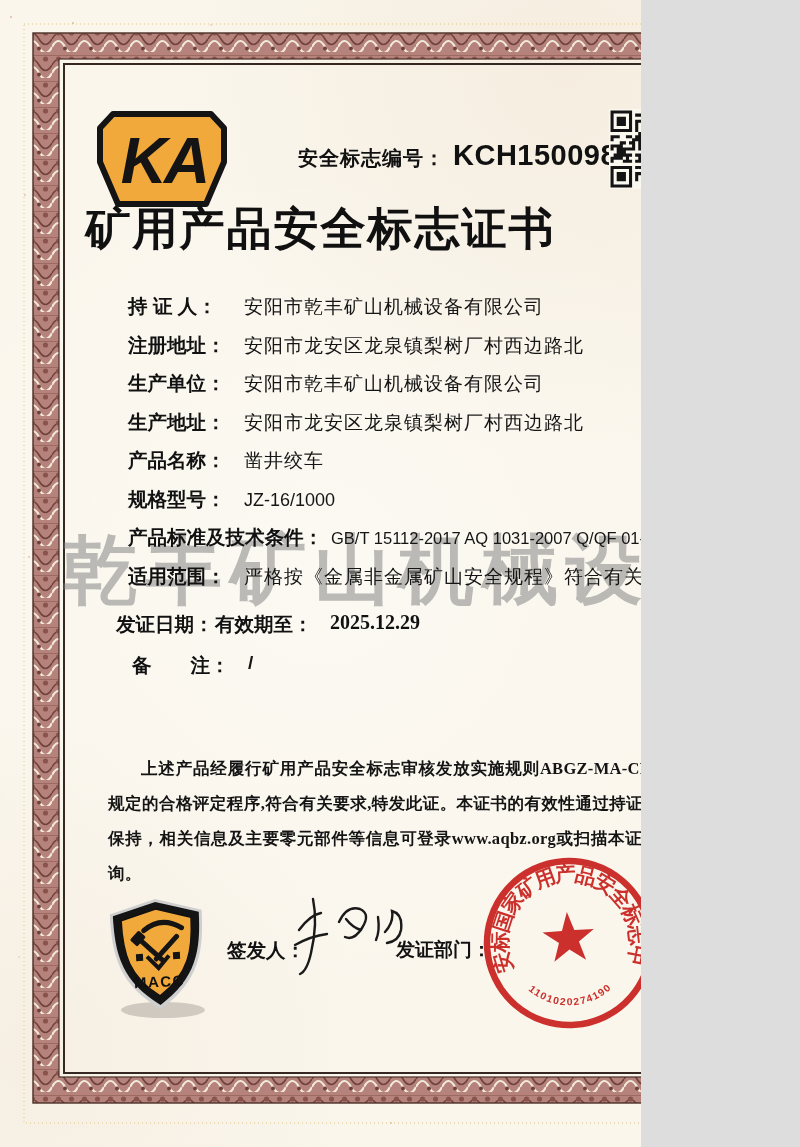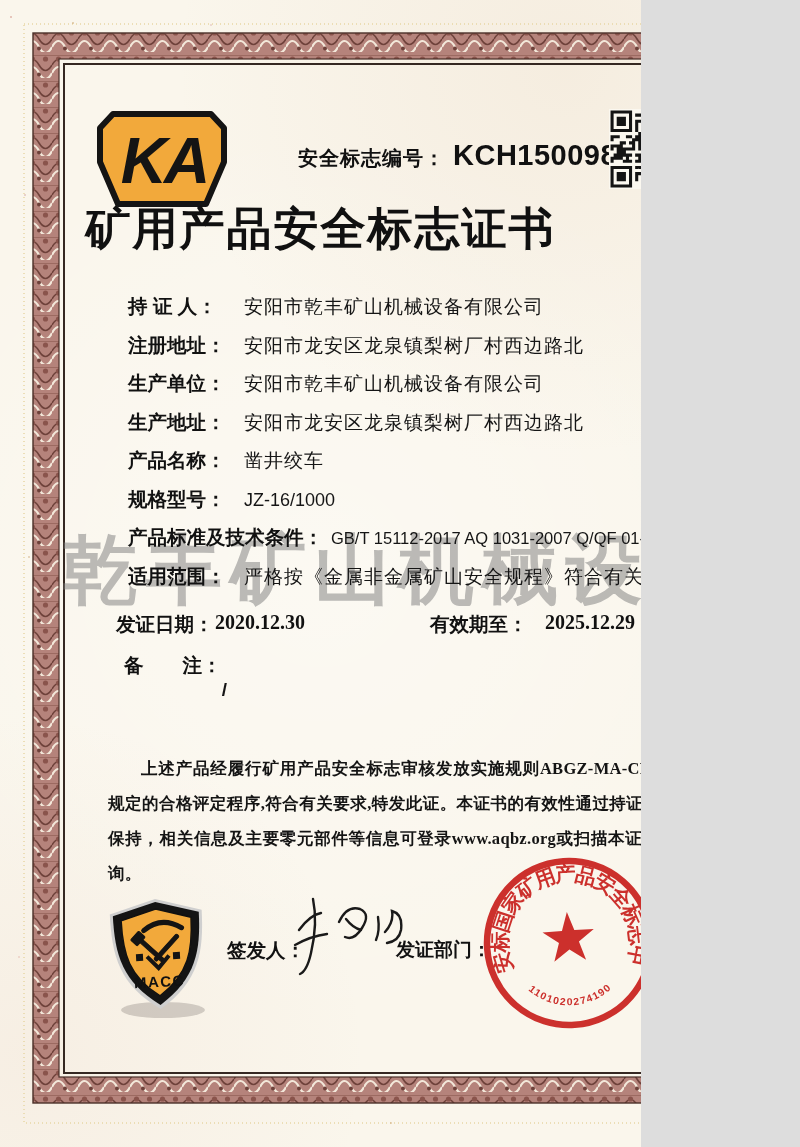--- a/index.html
+++ b/index.html
@@ -29,21 +29,21 @@
   .flabel{width:104px;flex-shrink:0;font-weight:bold;font-size:19.5px;color:#111;white-space:nowrap;}
   .fvalue{margin-left:12px;font-family:"Liberation Serif","DejaVu Serif",serif;font-weight:normal;
     font-size:19px;color:#151515;letter-spacing:1px;white-space:nowrap;}
   .frow.latin .fvalue{font-family:"Liberation Sans","DejaVu Sans",sans-serif;font-size:18px;letter-spacing:0;}
   .frow.wide .flabel{width:auto;}
   .frow.wide .fvalue{margin-left:8px;font-size:16.5px;}
   .dates{left:116px;top:611px;display:flex;align-items:flex-start;}
   .dates .dlabel{font-weight:bold;font-size:19.5px;color:#111;white-space:nowrap;}
   .dates .dvalue{font-family:"Liberation Serif","DejaVu Serif",serif;font-weight:bold;font-size:20px;color:#111;}
   .dates .d1l{width:99px;} .dates .d1v{width:215px;} .dates .d2l{width:115px;}
-  .remark{left:124px;top:652px;display:flex;align-items:flex-end;flex-direction:column;}
+  .remark{left:132px;top:652px;display:flex;align-items:flex-start;}
   .remark .flabel{width:104px;}
   .remark .fvalue{margin-left:12px;font-family:"Liberation Sans",sans-serif;font-weight:bold;font-size:19px;}
   
   .statement{left:97px;top:740px;width:620px;font-family:"Liberation Serif","DejaVu Serif",serif;
     font-weight:bold;font-size:16.5px;line-height:35px;color:#141414;text-align:justify;
     text-indent:2em;letter-spacing:.3px;margin:11px;}
   
   .signer{left:227px;top:937px;font-weight:bold;font-size:19.5px;color:#111;white-space:nowrap;}
   .dept{left:396px;top:937px;font-weight:bold;font-size:19px;color:#111;white-space:nowrap;}
   .macc-svg{left:103px;top:896px;}
@@ -135,21 +135,20 @@
         <span class="fvalue">GB/T 15112-2017 AQ 1031-2007 Q/QF 01-2020</span>
       </div>
     <div class="frow">
         <span class="flabel">适用范围：</span>
         <span class="fvalue">严格按《金属非金属矿山安全规程》符合有关要求。</span>
       </div>
   </div>
 
   <div class="abs dates layer">
     <span class="dlabel d1l">发证日期：</span>
-    <span class="dvalue d1v">2020.12.30</span>
     <span class="dlabel d2l">有效期至：</span>
     <span class="dvalue">2025.12.29</span>
   </div>
 
   <div class="abs remark layer">
     <span class="flabel">备　　注：</span>
     <span class="fvalue">/</span>
   </div>
 
   <p class="abs statement layer">上述产品经履行矿用产品安全标志审核发放实施规则ABGZ-MA-CHD-2017-01规定的合格评定程序,符合有关要求,特发此证。本证书的有效性通过持证后监督获得保持，相关信息及主要零元部件等信息可登录www.aqbz.org或扫描本证书二维码查询。</p>

